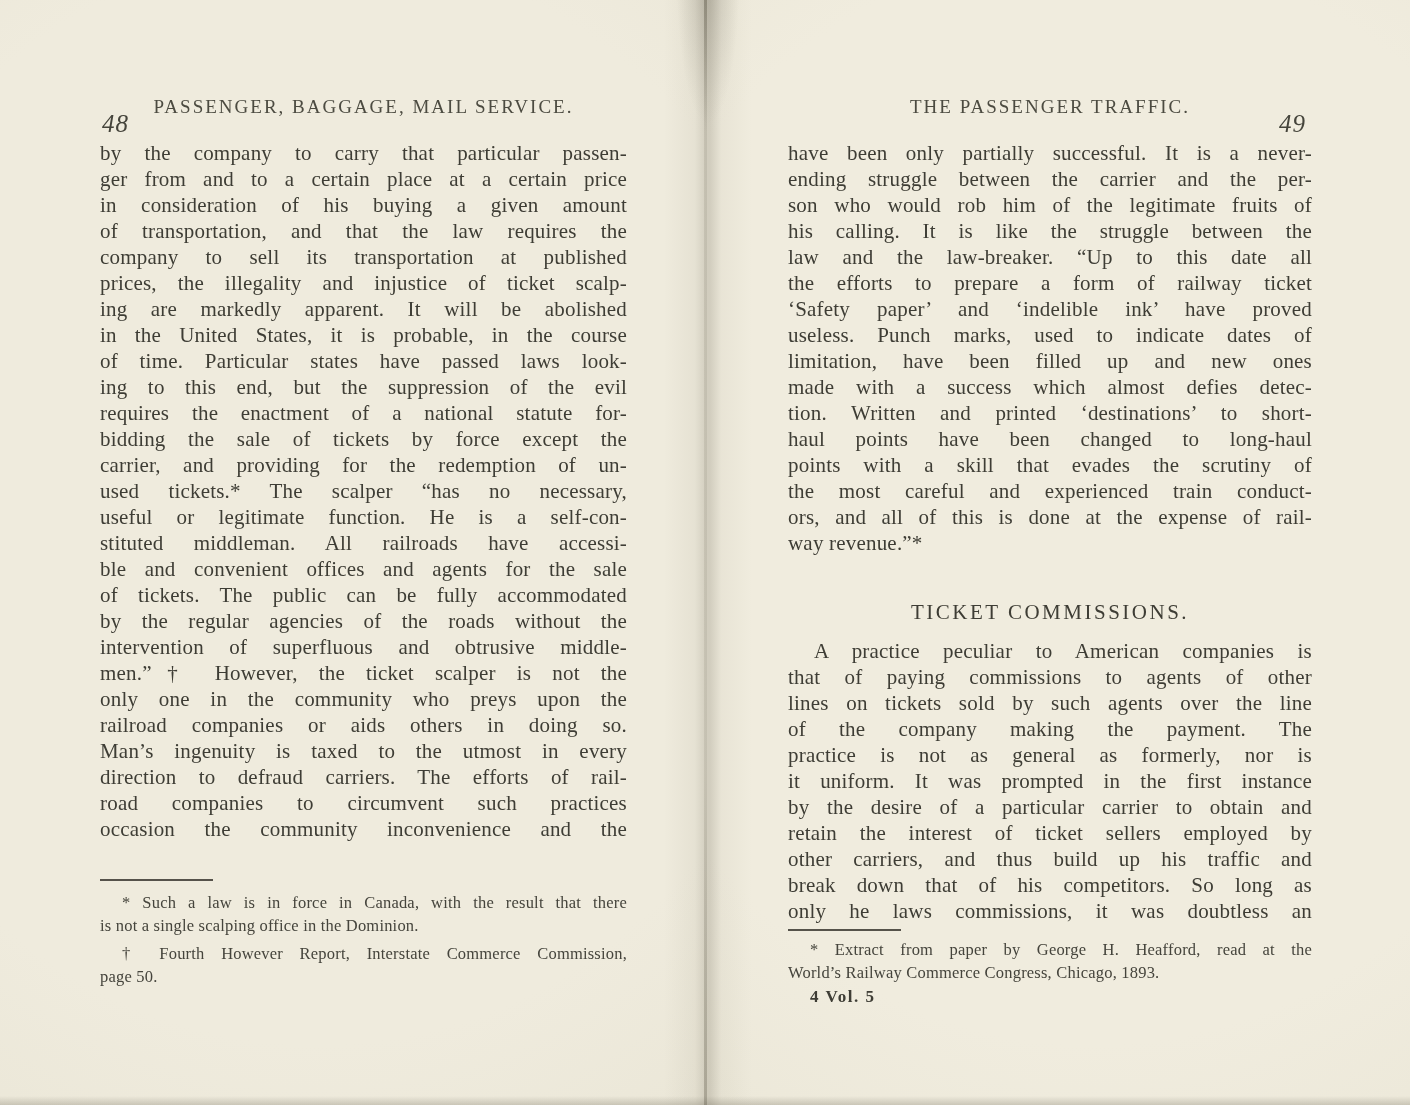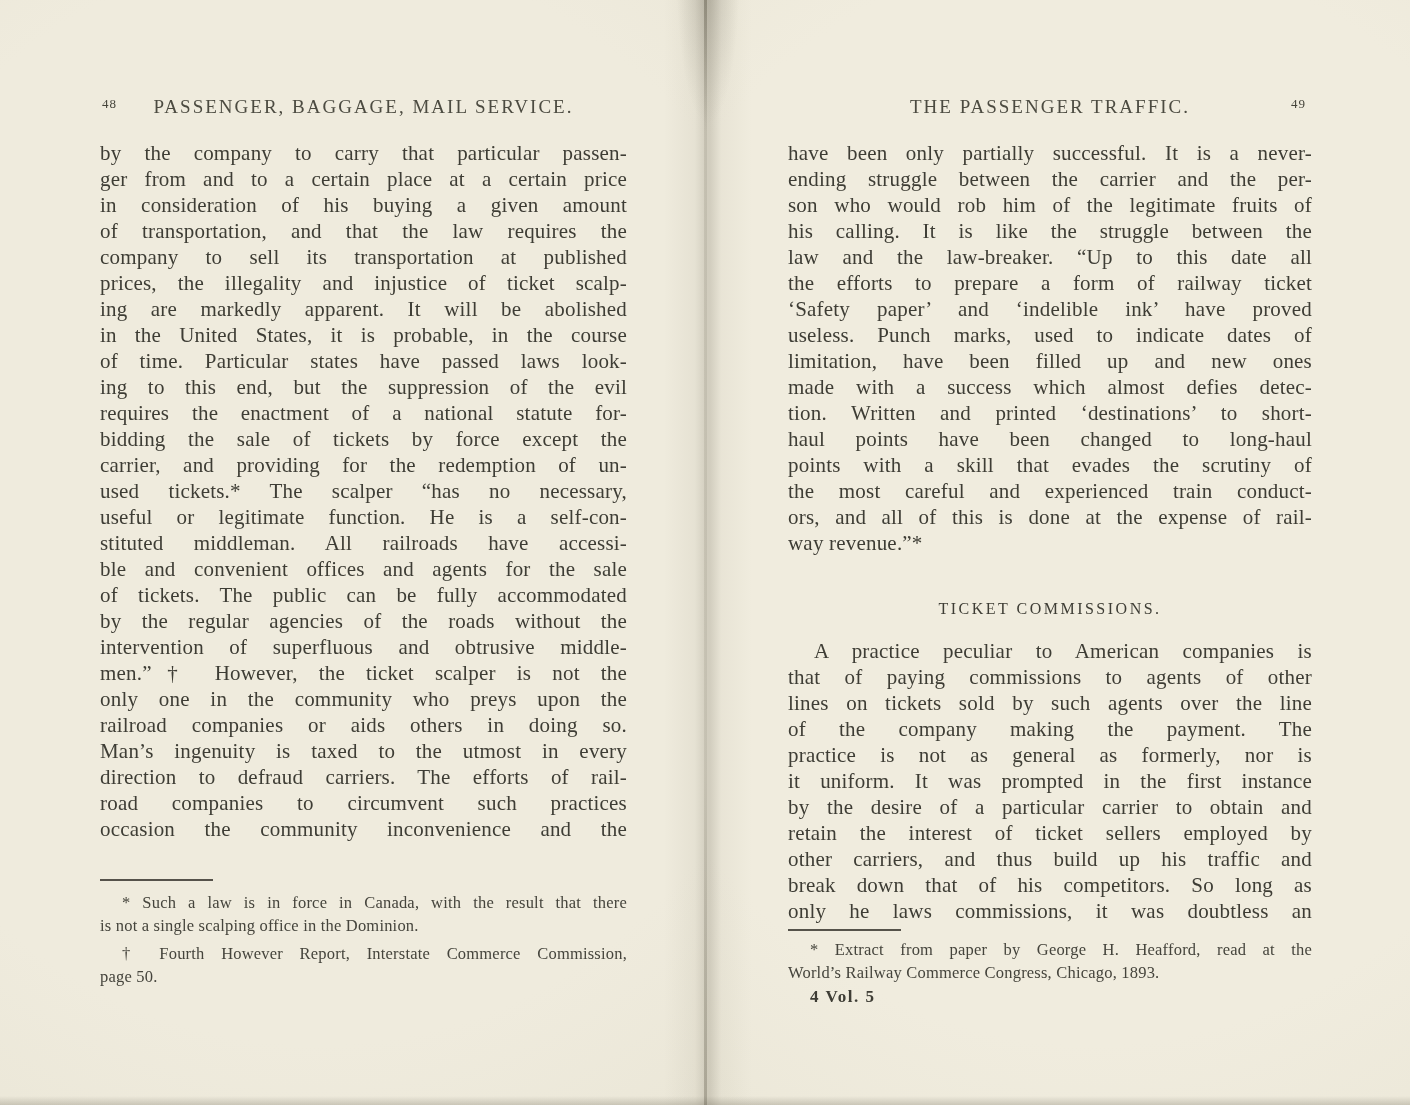--- a/index.html
+++ b/index.html
@@ -52,42 +52,42 @@
 
   .running-head {
     position: absolute; top: 96px; left: 0; right: 0; height: 26px;
     color: #4c4b41;
   }
   .running-title {
     display: block; text-align: center;
     font-size: 19px; letter-spacing: 2px;
   }
   .folio {
-    position: absolute; top: 0; font-size: 13px; letter-spacing: 1px; color: #45443b;
+    position: absolute; top: 14px; font-size: 25px; letter-spacing: 1px; color: #45443b; font-style: italic;
   }
   .folio-left  { left: 2px; }
   .folio-right { right: 6px; }
 
   .body-text {
     position: absolute; left: 0; right: 0;
     font-size: 21px; line-height: 26px; color: #3e3d35; letter-spacing: 0.2px;
   }
   .pl-body { top: 140px; }
   .pr-body-1 { top: 140px; }
   .pr-body-2 { top: 638px; }
 
   .line { text-align: justify; text-align-last: justify; }
   .line.end { text-align-last: left; }
   .line.indent { text-indent: 26px; }
   .line.fn-first { text-indent: 22px; }
   .line.gap { margin-top: 5px; }
 
   .section-heading {
     position: absolute; top: 600px; left: 0; right: 0;
-    text-align: center; font-size: 16px; letter-spacing: 2.5px;
+    text-align: center; font-size: 21px; letter-spacing: 2.5px;
     color: #3e3d35;
   }
 
   .fn-rule {
     position: absolute; left: 0; width: 113px; height: 2px;
     background: #55524a;
   }
   .pl-rule { top: 879px; }
   .pr-rule { top: 929px; }
 

